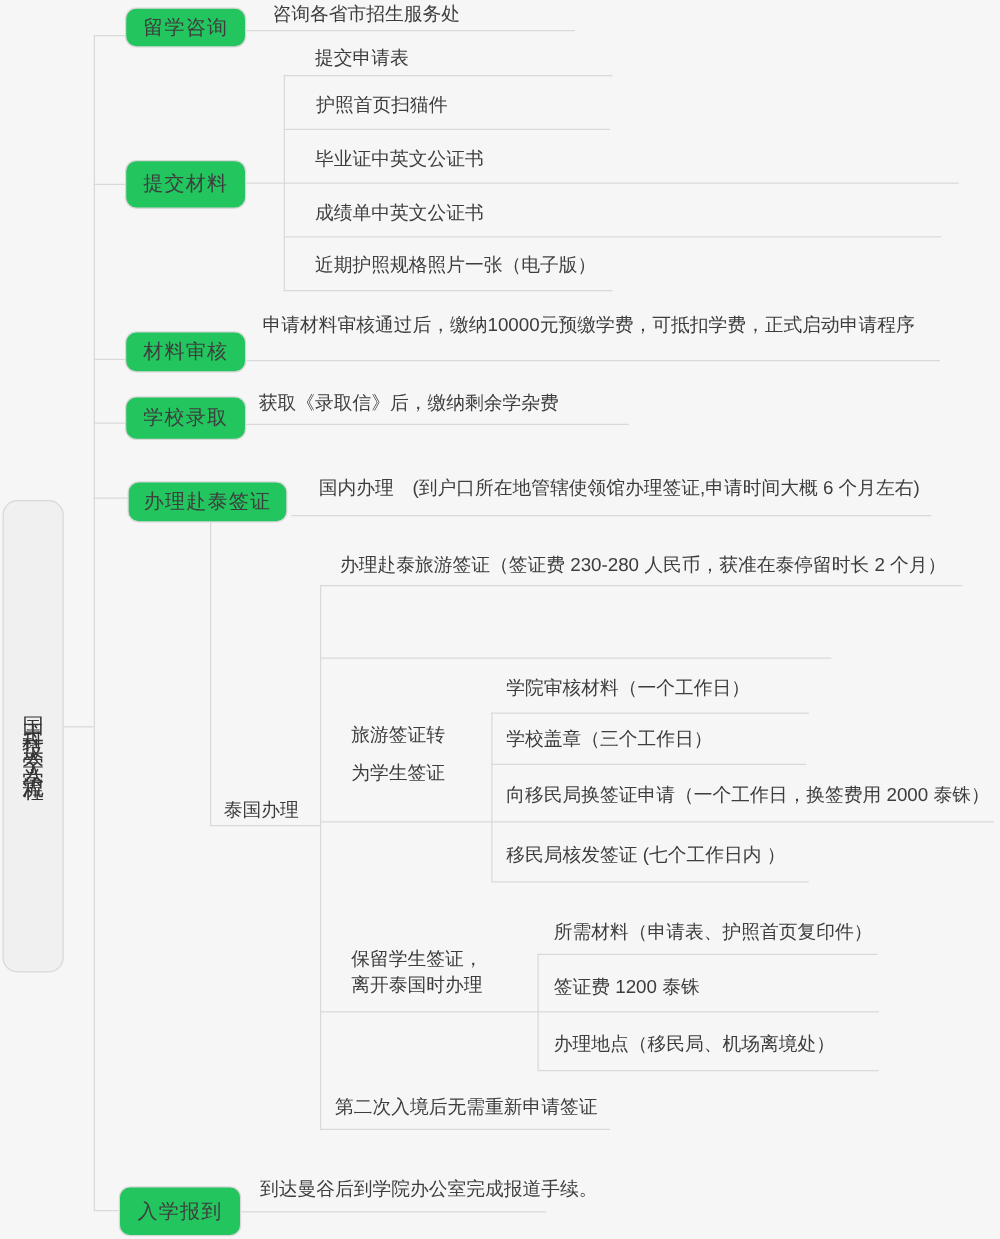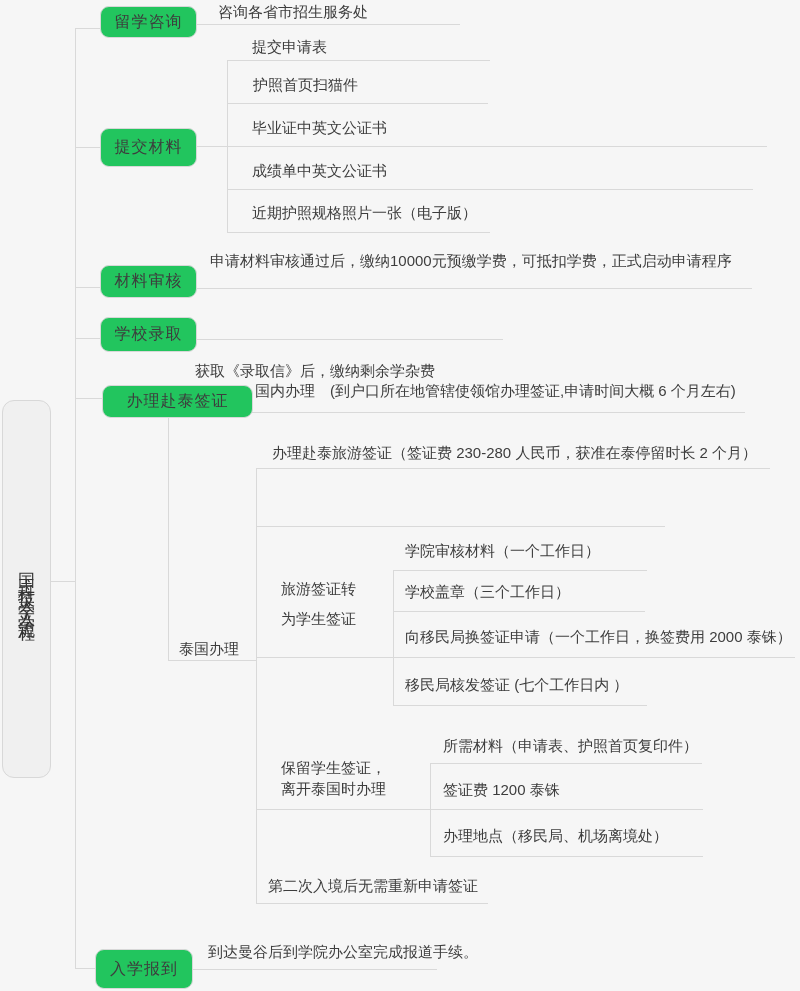--- a/index.html
+++ b/index.html
@@ -111,38 +111,38 @@
   </div>
   <div class="node-box" style="left:100px;top:128px;width:97px;height:39px;">
     <span>提交材料</span>
   </div>
   <div class="node-box" style="left:100px;top:265px;width:97px;height:33px;">
     <span>材料审核</span>
   </div>
   <div class="node-box" style="left:100px;top:317px;width:97px;height:35px;">
     <span>学校录取</span>
   </div>
-  <div class="node-box" style="left:102px;top:385px;width:151px;height:33px;">
+  <div class="node-box" style="left:102px;top:385px;width:128px;height:33px;">
     <span>办理赴泰签证</span>
   </div>
   <div class="node-box" style="left:95px;top:949px;width:98px;height:40px;">
     <span>入学报到</span>
   </div>
 
   <div class="topic" style="left:218px;top:3px;">咨询各省市招生服务处</div>
 
   <div class="topic" style="left:252px;top:38px;">提交申请表</div>
   <div class="topic" style="left:253px;top:76px;">护照首页扫猫件</div>
   <div class="topic" style="left:252px;top:119px;">毕业证中英文公证书</div>
   <div class="topic" style="left:252px;top:162px;">成绩单中英文公证书</div>
   <div class="topic" style="left:252px;top:204px;">近期护照规格照片一张（电子版）</div>
 
   <div class="topic" style="left:210px;top:252px;">申请材料审核通过后，缴纳10000元预缴学费，可抵扣学费，正式启动申请程序</div>
 
-  <div class="topic" style="left:195px;top:314px;margin-top:48px;">获取《录取信》后，缴纳剩余学杂费</div>
+  <div class="topic" style="left:207px;top:314px;">获取《录取信》后，缴纳剩余学杂费</div>
 
   <div class="topic" style="left:255px;top:382px;">国内办理　(到户口所在地管辖使领馆办理签证,申请时间大概 6 个月左右)</div>
   <div class="topic" style="left:179px;top:640px;">泰国办理</div>
 
   <div class="topic" style="left:272px;top:444px;">办理赴泰旅游签证（签证费 230-280 人民币，获准在泰停留时长 2 个月）</div>
 
   <div class="topic" style="left:281px;top:580px;">旅游签证转</div>
   <div class="topic" style="left:281px;top:610px;">为学生签证</div>
   <div class="topic" style="left:405px;top:542px;">学院审核材料（一个工作日）</div>
   <div class="topic" style="left:405px;top:583px;">学校盖章（三个工作日）</div>

